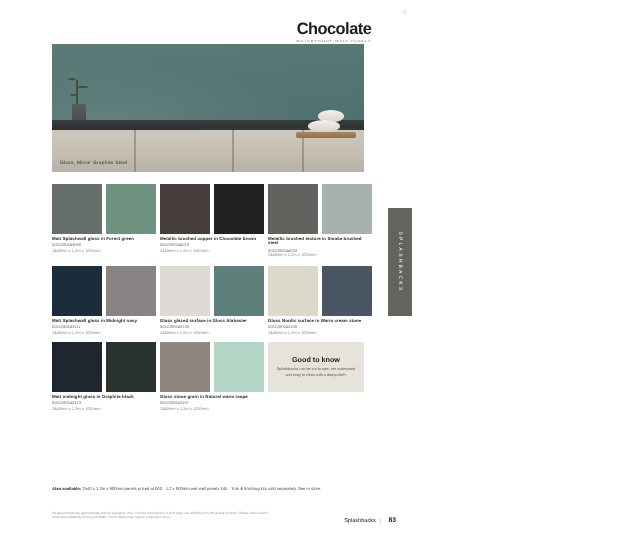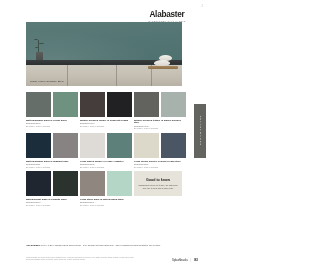--- a/index.html
+++ b/index.html
@@ -292,21 +292,21 @@
   .folio .fsep { color: #b0b0b0; margin: 0 1px; }
 </style>
 </head>
 <body>
 
 <div class="page">
 
   <div class="corner-mark">2</div>
 
   <div class="brand-block">
-    <div class="brand-name">Alabaster</div>
+    <div class="brand-name">Chocolate</div>
     <div class="brand-tag">WATERPROOF WALL PANELS</div>
   </div>
 
   <div class="hero">
     <div class="hero-wall"></div>
     <div class="hero-wall-shade"></div>
 
     <div class="hero-stem" style="left:12px;top:18px;width:1px;height:13px;border-radius:0;"></div>
     <div class="hero-stem" style="left:8px;top:17px;width:4px;height:1.4px;"></div>
     <div class="hero-stem" style="left:13px;top:21px;width:5px;height:1.4px;"></div>

